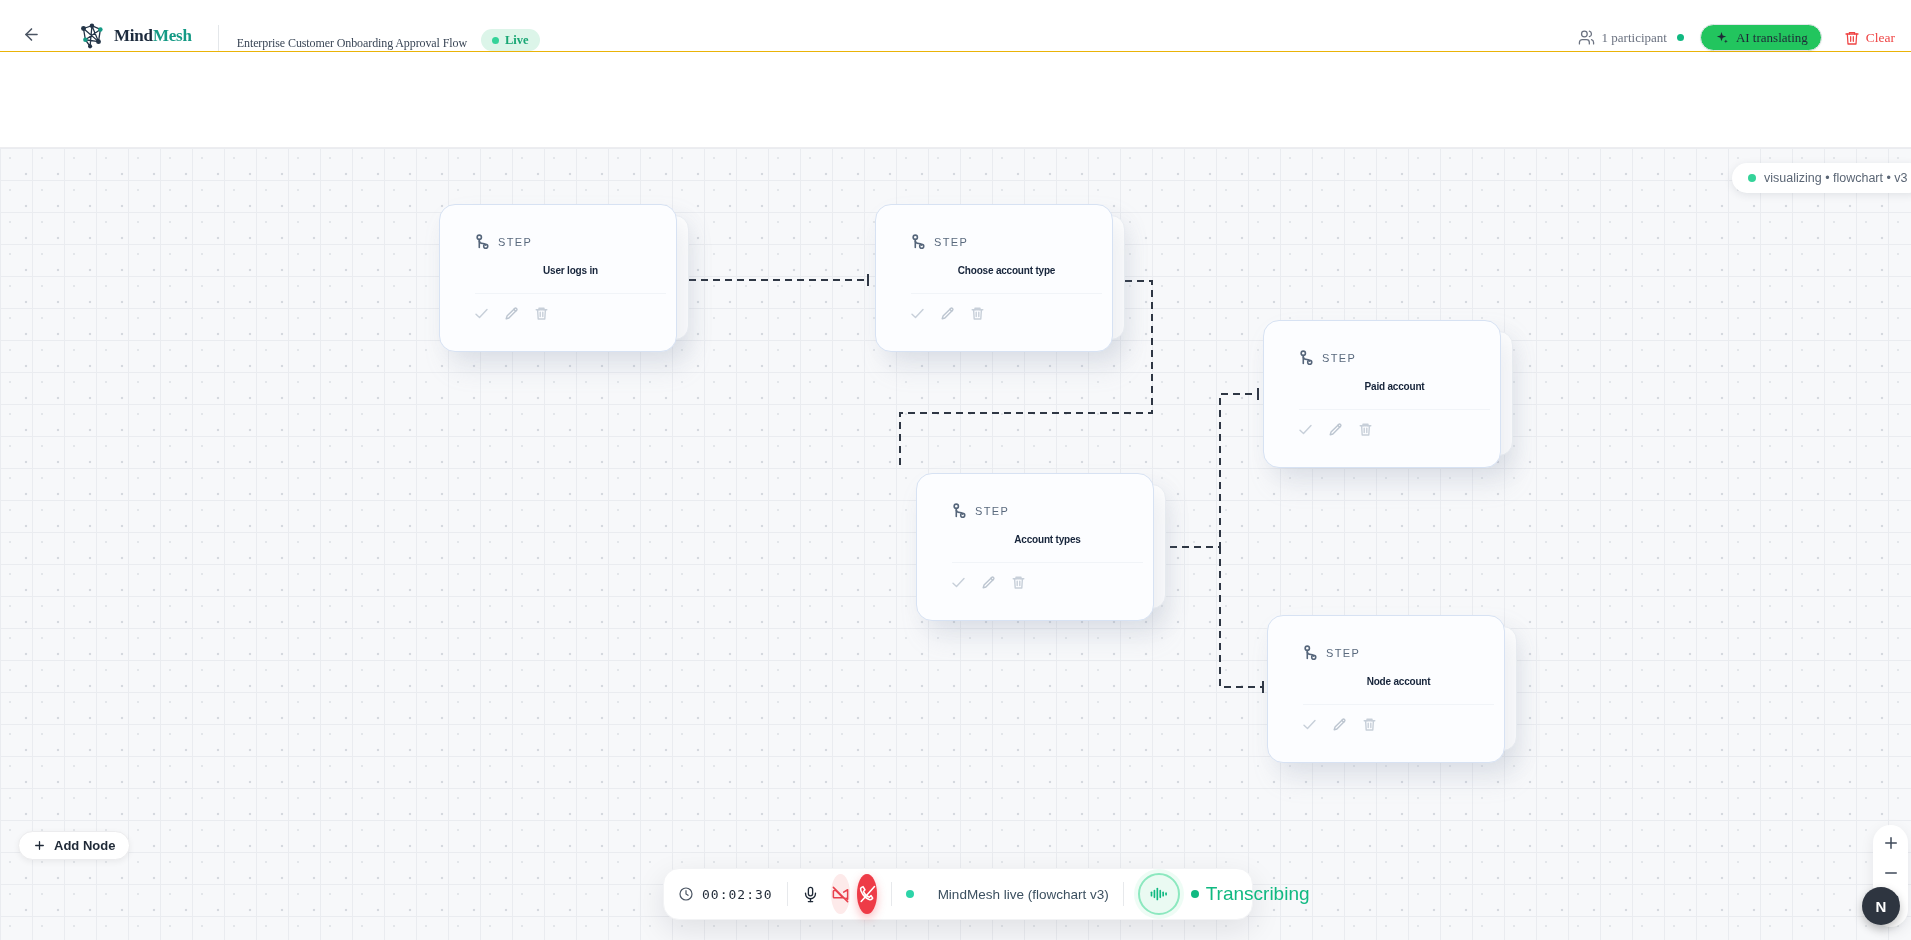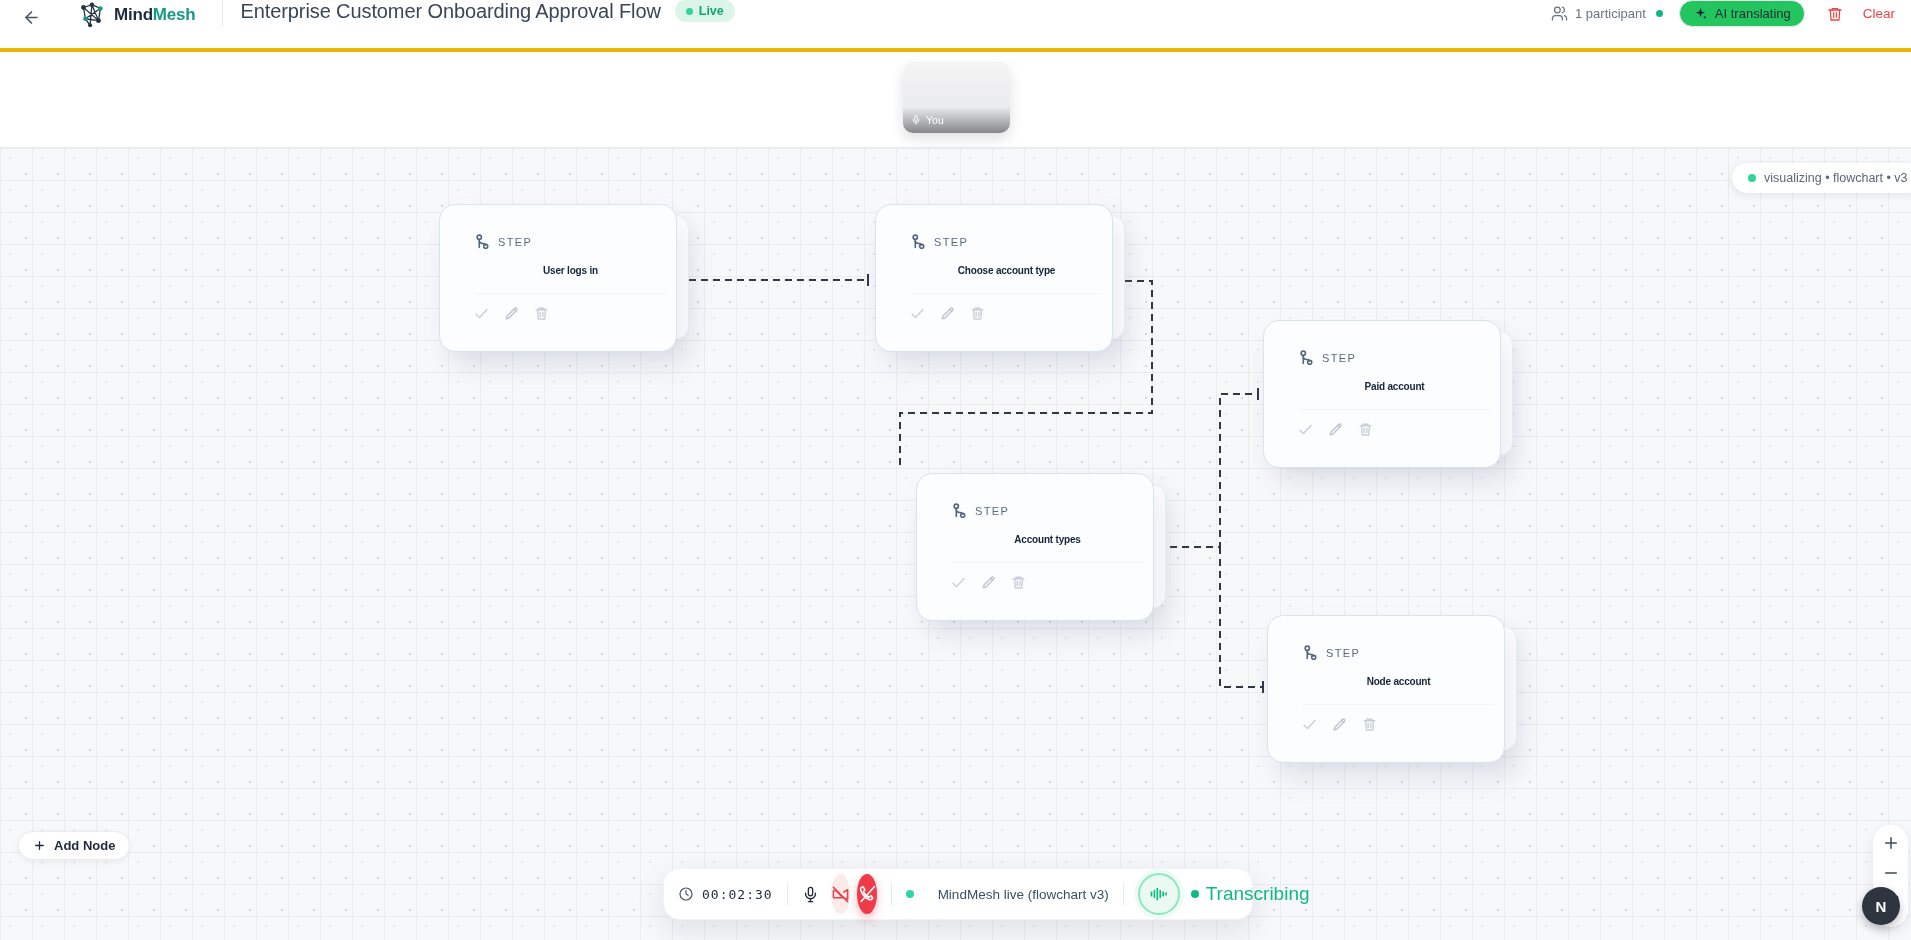--- a/index.html
+++ b/index.html
@@ -1,38 +1,38 @@
 <!DOCTYPE html>
 <html><head>
 <meta charset="utf-8">
 <style>
   * { margin:0; padding:0; box-sizing:border-box; }
   html,body { width:1911px; height:940px; overflow:hidden; font-family:"Liberation Sans", sans-serif; background:#fff; }
 
   
   .header { position:absolute; top:0; left:0; width:1911px; height:52px; background:#fff;
-            border-bottom:4px solid #eab308; display:flex; align-items:flex-start; z-index:50; }
+            border-bottom:1px solid #eab308; display:flex; align-items:flex-end; z-index:50;font-family:Liberation Serif, serif; }
   .back-btn { width:34px; height:34px; margin-left:14px; display:flex; align-items:center; justify-content:center;
               color:#4b5563; cursor:pointer; border-radius:8px; }
   .brand { display:flex; align-items:center; gap:8px; margin-left:28px; }
   .brand-name { font-size:17px; font-weight:700; letter-spacing:-0.2px; }
   .brand-name .primary { color:#1d2b3d; }
   .brand-name .accent { color:#149a85; }
   .hdr-divider { width:1px; height:26px; background:#e4e7ea; margin:0 18px 0 26px; }
-  .doc-title { font-size:20px; color:#3a4656; font-weight:500; letter-spacing:-0.1px; }
+  .doc-title { font-size:12px; color:#3a4656; font-weight:500; letter-spacing:-0.1px; }
   .live-badge { display:flex; align-items:center; gap:6px; background:#dcf5e9; color:#17a673;
                 font-size:12.5px; font-weight:600; height:22px; padding:0 11px; border-radius:11px; margin-left:14px; }
   .live-dot { width:7px; height:7px; border-radius:50%; background:#34d399; }
   .hdr-right { margin-left:auto; display:flex; align-items:center; margin-right:16px; }
   .participants { display:flex; align-items:center; gap:7px; color:#6b7280; font-size:13px; }
   .online-dot { width:7px; height:7px; border-radius:50%; background:#10b981; margin-left:3px; }
   .ai-pill { display:flex; align-items:center; gap:7px; height:27px; padding:0 13px; border:1px solid #e5e7eb;
              border-radius:14px; background:#22c55e; box-shadow:0 1px 2px rgba(0,0,0,.04); margin-left:16px;
              font-size:13px; color:#1f2937; font-weight:500; cursor:pointer; }
-  .clear-btn { display:flex; align-items:center; gap:20px; color:#ef4444; font-size:13.5px; font-weight:500;
+  .clear-btn { display:flex; align-items:center; gap:6px; color:#ef4444; font-size:13.5px; font-weight:500;
                margin-left:22px; cursor:pointer; }
 
   
   .stage { position:absolute; top:52px; left:0; width:1911px; height:888px;
            background-color:#f7f8fa;
            background-image:
              linear-gradient(#eaecf0 1px, transparent 1px),
              linear-gradient(90deg, #eaecf0 1px, transparent 1px),
              radial-gradient(circle, #d5d9df 1.3px, transparent 1.6px),
              radial-gradient(circle, #e3e6ea 1px, transparent 1.3px);
@@ -171,30 +171,20 @@
           <path d="M10 10v7M14 10v7"></path>
         </svg>
       <span>Clear</span>
     </div>
   </div>
 </div>
 
 <div class="stage">
   <div class="top-strip"></div>
 
-  <div class="video-tile">
-    <div class="video-overlay">
-      <svg width="10" height="12" viewBox="0 0 24 24" fill="none" stroke="#fff" stroke-width="2.2" stroke-linecap="round">
-          <rect x="9" y="2" width="6" height="12" rx="3"></rect>
-          <path d="M5 10v1a7 7 0 0 0 14 0v-1"></path>
-          <path d="M12 18v4"></path>
-        </svg>
-      <span class="video-label">You</span>
-    </div>
-  </div>
 
   <div class="status-pill">
     <span class="status-dot"></span>
     <span>visualizing • flowchart • v3</span>
   </div>
 
   <svg class="edges" width="1911" height="888" viewBox="0 0 1911 888" id="edges-svg">
       <path d="M 689 228 H 868" class="dashed"></path>
       <path d="M 868 222 V 234"></path>
       <path d="M 1125 229 H 1152 V 361 H 900 V 418" class="dashed"></path>

